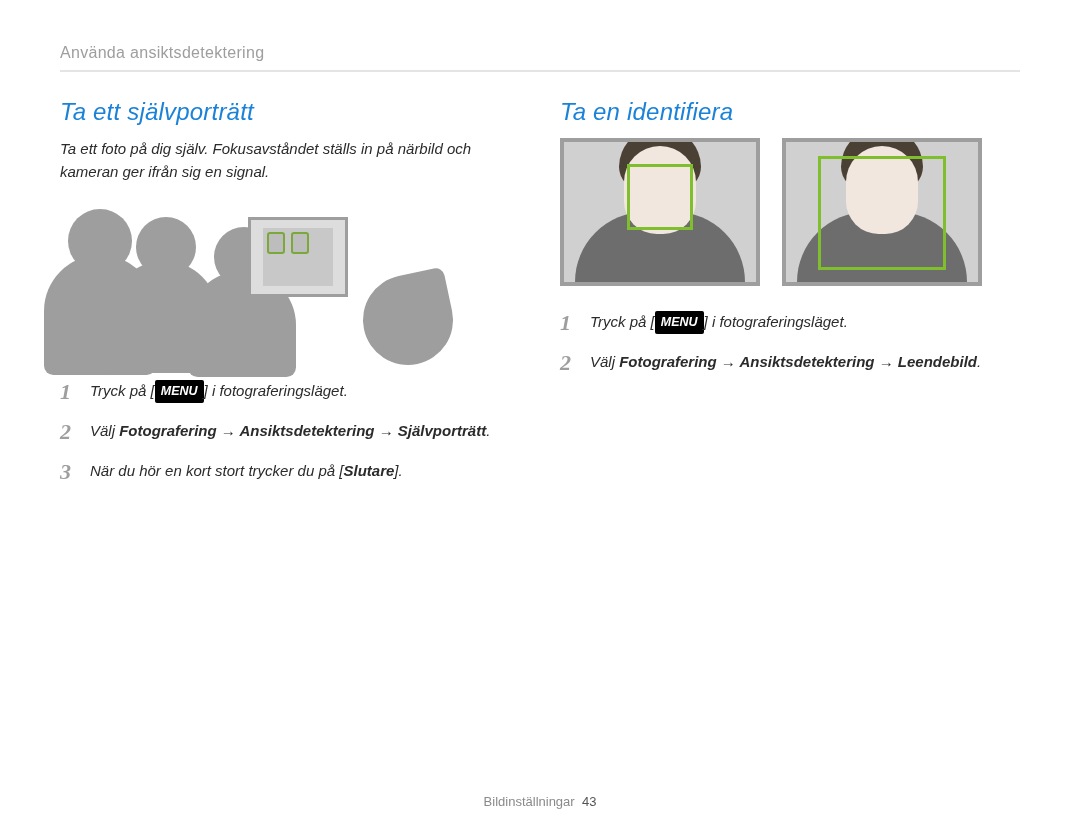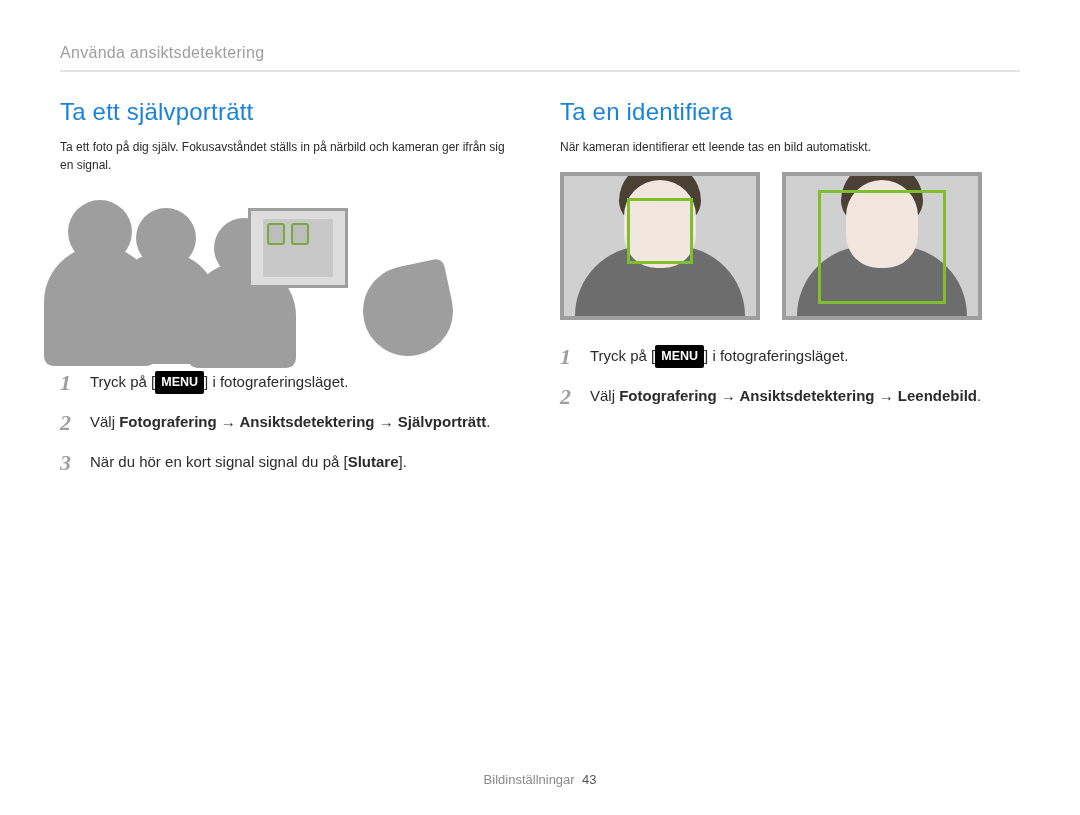--- a/index.html
+++ b/index.html
@@ -4,25 +4,25 @@
 <style>
   * { box-sizing: border-box; margin: 0; padding: 0; }
   html, body { width: 1080px; height: 815px; background: #fff; font-family: Arial, Helvetica, sans-serif; color: #2b2b2b; }
   .page { padding: 44px 60px 0 60px; position: relative; height: 100%; }
 
   .breadcrumb {
     font-size: 16px; color: #9e9e9e; letter-spacing: .3px;
     border-bottom: 2px solid #e4e4e4; padding-bottom: 8px; margin-bottom: 26px;
   }
 
-  .columns { display: flex; gap: 40px; }
+  .columns { display: flex; gap: 40px; font-style: italic; }
   .col { flex: 1 1 0; min-width: 0; }
 
   h2.section-title { color: #1a82d8; font-weight: 400; font-size: 24px; margin-bottom: 12px; letter-spacing: .2px; }
-  .intro { font-size: 12px; line-height: 1.5; margin-bottom: 16px; }
+  .intro { font-size: 15px; line-height: 1.5; margin-bottom: 16px; }
 
   
   .selfie-illustration { position: relative; width: 355px; height: 160px; margin: 6px 0 20px 8px; }
   .sil { position: absolute; background: #9e9e9e; }
   .head-l  { width: 64px; height: 64px; border-radius: 50%; left: 0; top: 10px; }
   .body-l  { width: 112px; height: 120px; border-radius: 60px 60px 10px 10px; left: -24px; top: 56px; }
   .head-m  { width: 60px; height: 60px; border-radius: 50%; left: 68px; top: 18px; }
   .body-m  { width: 108px; height: 112px; border-radius: 56px 56px 10px 10px; left: 42px; top: 62px; }
   .head-r  { width: 60px; height: 60px; border-radius: 50%; left: 146px; top: 28px; }
   .body-r  { width: 108px; height: 106px; border-radius: 56px 56px 10px 10px; left: 120px; top: 72px; }
@@ -47,21 +47,21 @@
   ol.steps > li { position:relative; padding-left: 30px; font-size: 15px; line-height: 1.55; margin-bottom: 16px; }
   ol.steps > li::before {
     counter-increment: step; content: counter(step);
     position:absolute; left:0; top:-4px;
     font-style: italic; font-weight: 600; font-size: 22px; color:#9e9e9e; font-family: Georgia, 'Times New Roman', serif;
   }
   .menu-chip { display:inline-block; background:#000; color:#fff; font-weight:700; font-size:12.5px; padding:2px 6px 2px 6px; border-radius:2px; vertical-align:1px;}
   b, strong { font-weight:700; }
   ul.note { list-style: disc; padding-left: 26px; margin-top: 6px; font-size: 14px; color:#3a3a3a; }
 
-  .footer { position:absolute; bottom: 28px; left:0; right:0; text-align:center; font-size:13px; color:#8a8a8a; }
+  .footer { position:absolute; bottom: 6px; left:0; right:0; text-align:center; font-size:13px; color:#8a8a8a; }
   .footer .num { color:#555; }
 </style>
 </head>
 <body>
 
 <div class="page">
 
   <div class="breadcrumb">Använda ansiktsdetektering</div>
 
   <div class="columns">
@@ -87,28 +87,27 @@
       </div>
 
       <ol class="steps">
         <li>
           <span>Tryck på [</span><span class="menu-chip">MENU</span><span>] i fotograferingsläget.</span>
         </li>
         <li>
           <span>Välj </span><b>Fotografering → Ansiktsdetektering → Självporträtt</b><span>.</span>
         </li>
         <li>
-          <span>När du hör en kort signal signal du på [</span><b>Slutare</b><span>].</span>
+          <span>När du hör en kort stort trycker du på [</span><b>Slutare</b><span>].</span>
         </li>
       </ol>
     </div>
 
     <div class="col">
       <h2 class="section-title">Ta en identifiera</h2>
-      <p class="intro">När kameran identifierar ett leende tas en bild automatiskt.</p>
 
       <div class="face-row">
         <div class="face-box">
           <div class="shoulders"></div>
             <div class="hair"></div>
             <div class="head"></div>
           <div class="detect small"></div>
         </div>
         <div class="face-box">
           <div class="shoulders"></div>

